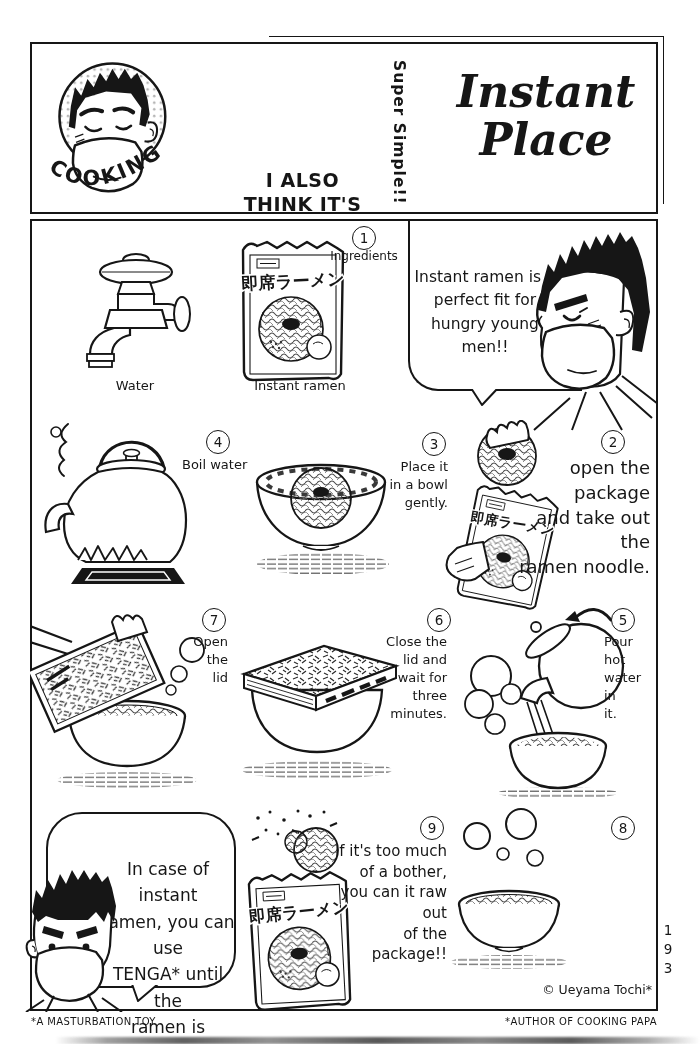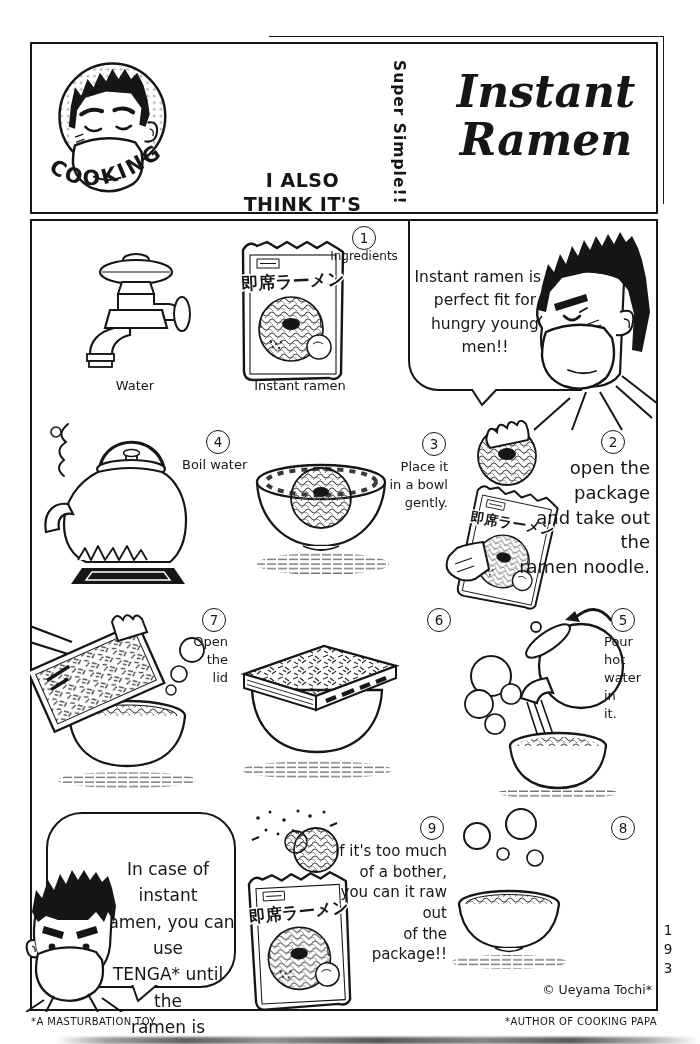--- a/index.html
+++ b/index.html
@@ -102,21 +102,21 @@
       <text font-size="20" font-weight="bold" letter-spacing="2.5" fill="#161616">
         <textPath href="#ckpath">COOKING</textPath>
       </text>
     </svg>
 
     <div class="abs caption ml">I ALSO
 THINK IT'S
 NUTRITIONAL.</div>
     <div class="abs tagline" style="left:358px;top:16px">Super Simple!!</div>
     <div class="abs title ml" style="left:408px;top:24px">Instant
-Ramen</div>
+Place</div>
   </div>
 
   <div class="abs panel main"></div>
 
   <svg class="abs" style="left:72px;top:248px" width="130" height="128" viewBox="0 0 130 128">
     <ellipse cx="64" cy="12" rx="13" ry="6" fill="#fff" stroke="#161616" stroke-width="2"></ellipse>
     <ellipse cx="64" cy="24" rx="36" ry="12" fill="#fff" stroke="#161616" stroke-width="2.2"></ellipse>
     <path d="M30,24 h68" stroke="#161616" stroke-width="1"></path>
     <path d="M50,34 h28 l4,12 h-36 z" fill="#fff" stroke="#161616" stroke-width="2"></path>
     <path d="M46,46 h36 v10 h14 q10,0 10,10 v6 h-24 v8 h-36 z" fill="#fff" stroke="#161616" stroke-width="2"></path>
@@ -230,20 +230,25 @@
   <svg class="abs" style="left:232px;top:632px" width="175" height="152" viewBox="0 0 175 152">
     <ellipse cx="85" cy="138" rx="75" ry="9" fill="url(#hatch)"></ellipse>
     <path d="M20,58 C22,95 45,120 85,120 C125,120 148,95 150,58 Z" fill="#fff" stroke="#161616" stroke-width="2.3"></path>
     <polygon points="12,42 92,14 164,34 84,64" fill="url(#scrib)" stroke="#161616" stroke-width="2.3"></polygon>
     <polygon points="12,42 84,64 84,78 12,56" fill="#fff" stroke="#161616" stroke-width="2"></polygon>
     <path d="M15,48 l66,20 M15,52.5 l66,20" stroke="#161616" stroke-width="0.9"></path>
     <polygon points="84,64 164,34 164,46 84,78" fill="#fff" stroke="#161616" stroke-width="2"></polygon>
     <path d="M94,69 l10,-4 M110,63 l12,-5 M128,56 l10,-4 M144,50 l10,-4" stroke="#161616" stroke-width="4.2"></path>
   </svg>
   <div class="abs stepnum" style="left:427px;top:608px">6</div>
+  <div class="abs steptext ml" style="left:373px;top:633px;width:74px;text-align:right">Close the
+lid and
+wait for
+three
+minutes.</div>
 
   <svg class="abs" style="left:453px;top:596px" width="202" height="205" viewBox="0 0 202 205">
     <ellipse cx="105" cy="197" rx="60" ry="6" fill="url(#hatch)"></ellipse>
     <circle cx="128" cy="70" r="42" fill="#fff" stroke="#161616" stroke-width="2.3"></circle>
     <ellipse cx="95" cy="45" rx="26" ry="9" transform="rotate(-35 95 45)" fill="#fff" stroke="#161616" stroke-width="2"></ellipse>
     <circle cx="83" cy="31" r="5" fill="#fff" stroke="#161616" stroke-width="1.8"></circle>
     <path d="M122,22 q20,-18 36,2" stroke="#161616" stroke-width="3" fill="none" stroke-linecap="round"></path>
     <polygon points="112,24 122,15 127,26" fill="#161616"></polygon>
     <path d="M94,82 C78,84 70,92 68,102 L84,107 C86,99 92,95 100,97 Z" fill="#fff" stroke="#161616" stroke-width="2.2"></path>
     <path d="M74,106 L88,150 M81,106 L97,152 M88,104 L104,150" stroke="#161616" stroke-width="1.6"></path>

